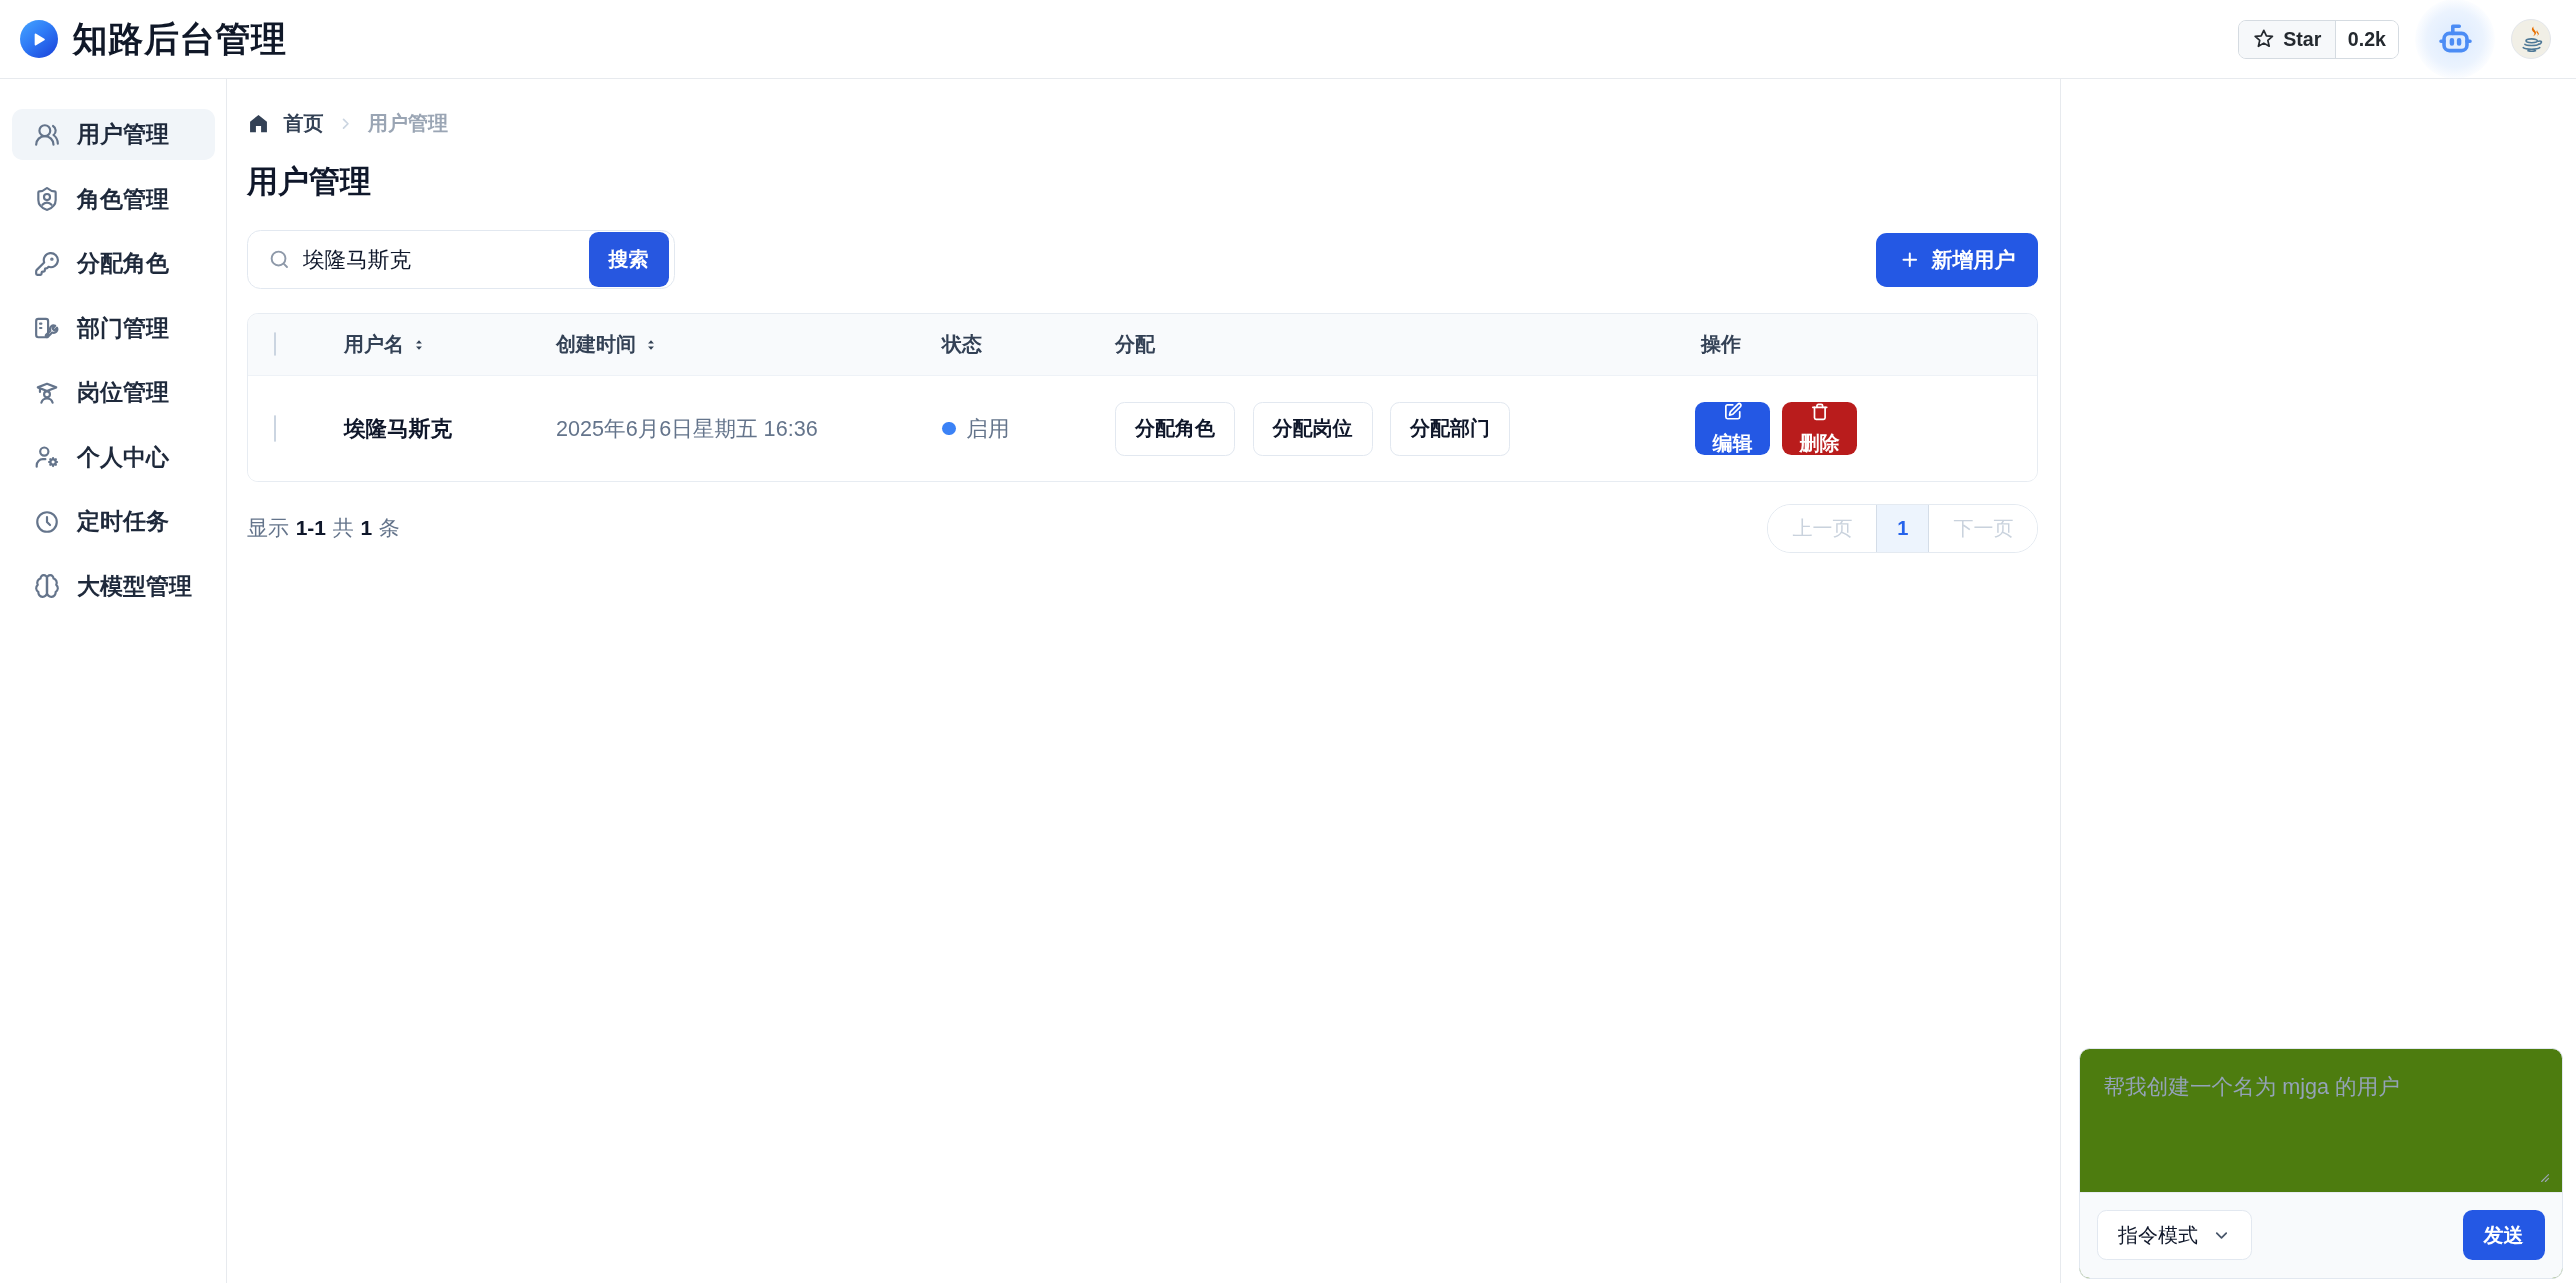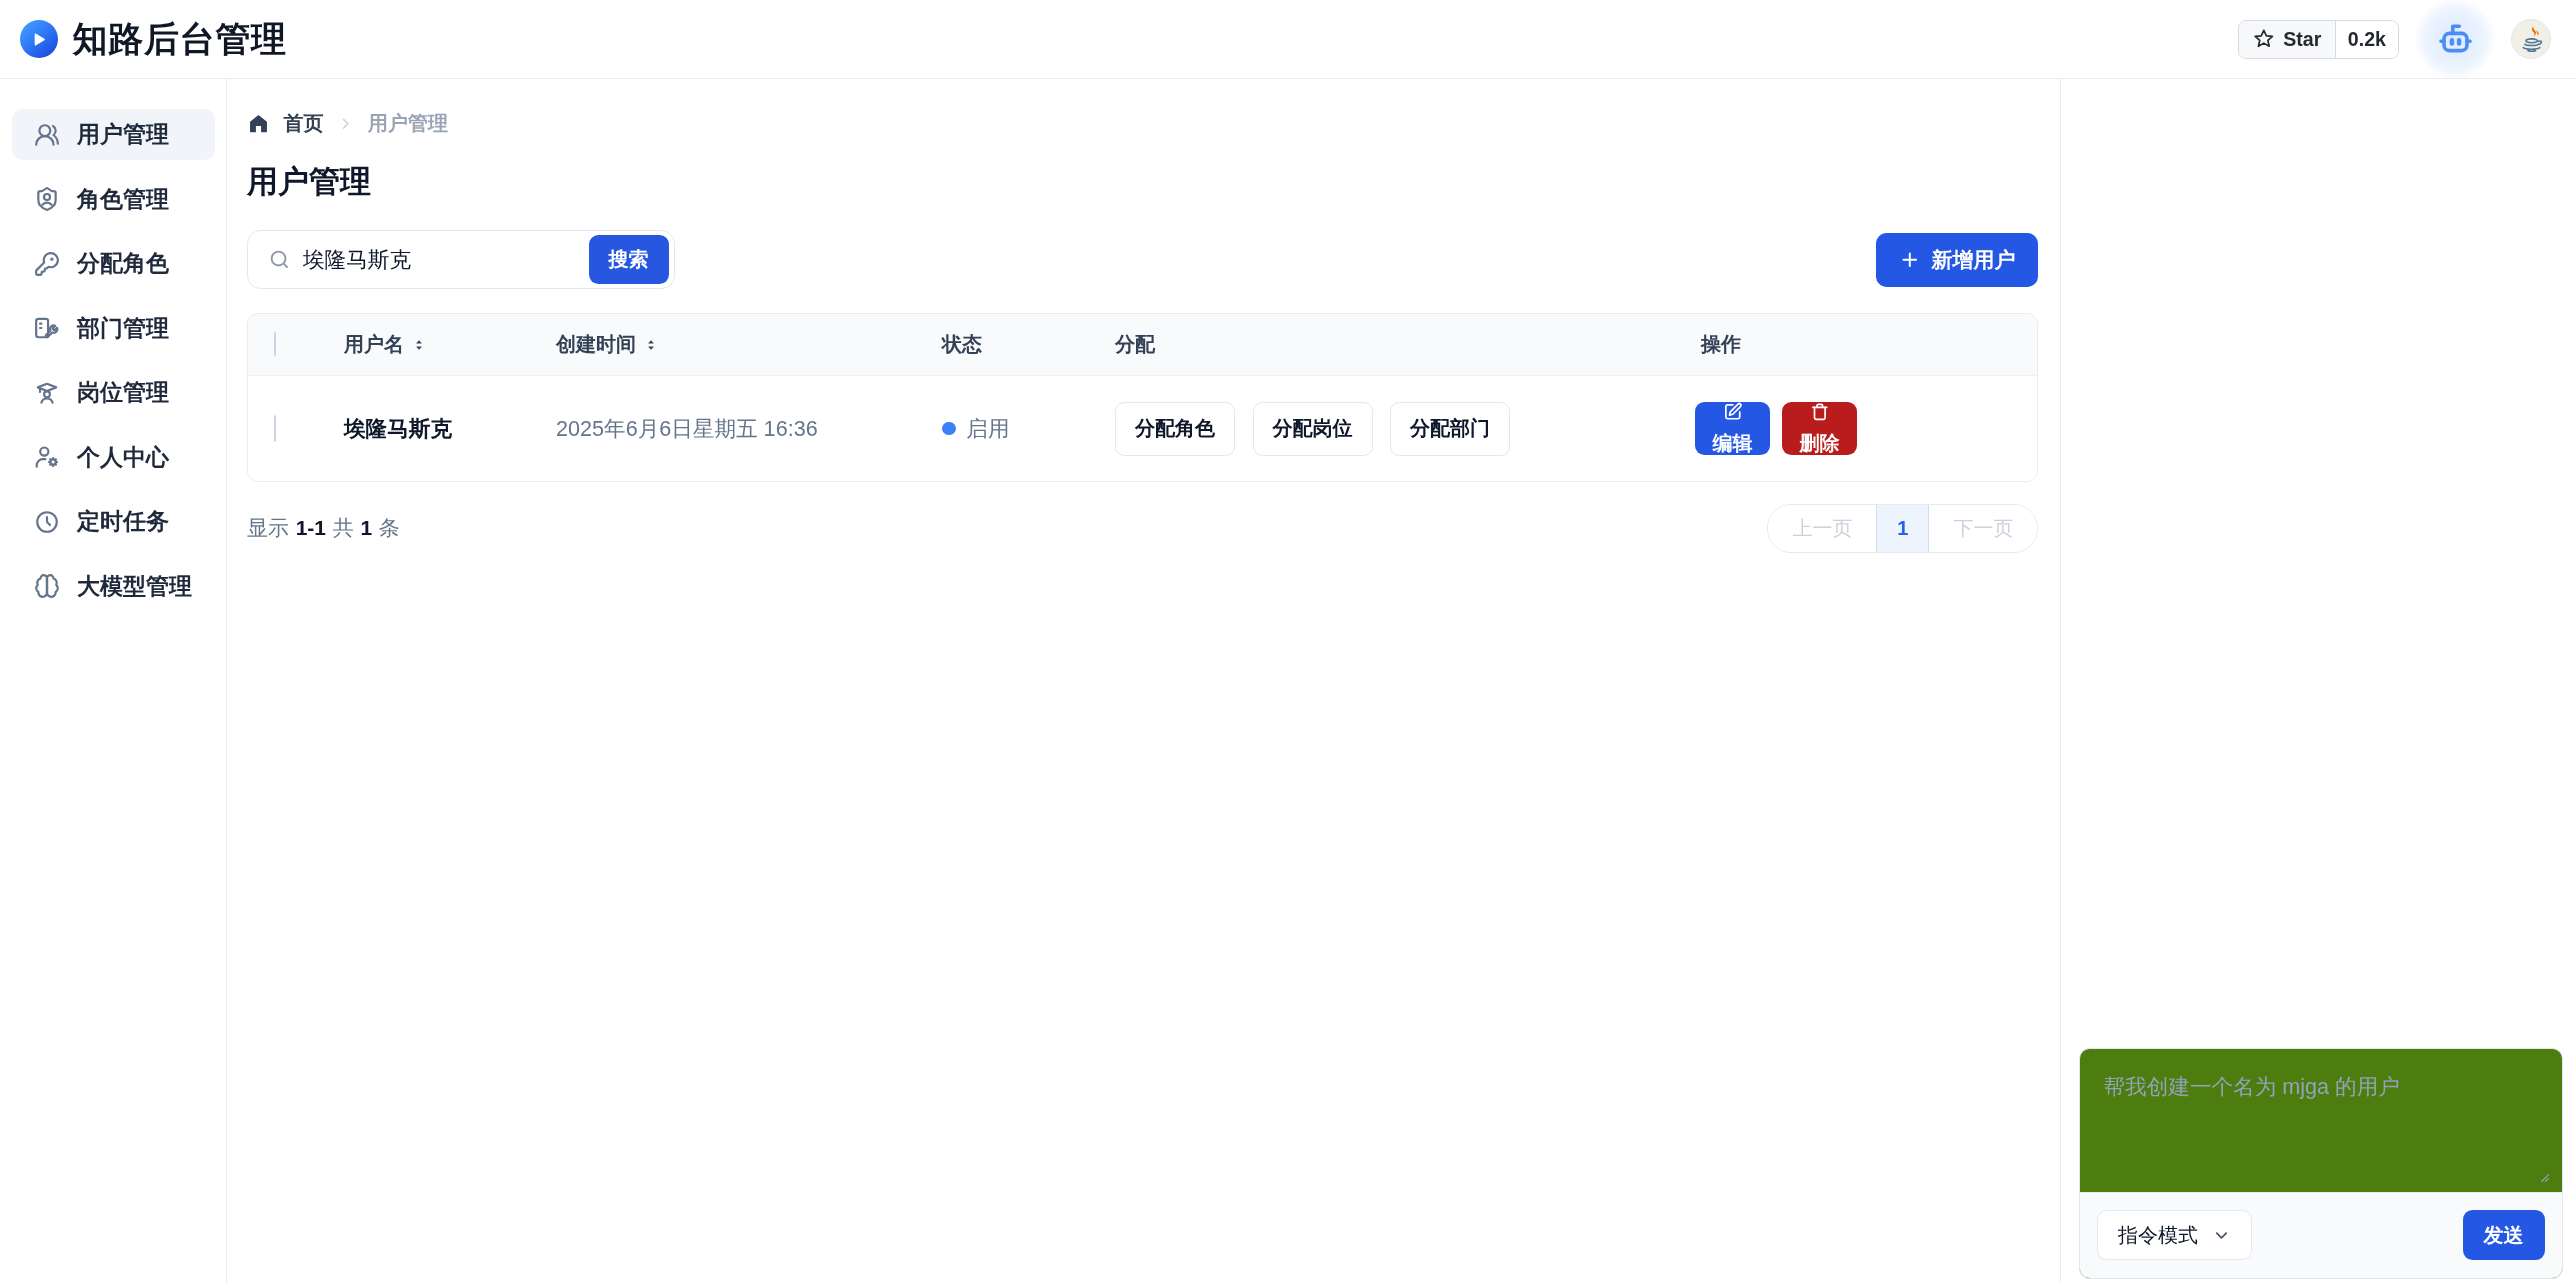--- a/index.html
+++ b/index.html
@@ -48,21 +48,21 @@
   .bc-current { color:#9aa5b4; font-weight:600; }
   .page-title { margin-top:24px; font-size:31px; font-weight:800; color:#0f172a; }
 
   .toolbar { margin-top:27px; display:flex; justify-content:space-between; align-items:center; }
   .searchbox { width:428px; height:59px; border:1.3px solid #e2e8f0; border-radius:13.5px;
     display:flex; align-items:center; padding:0 5.4px 0 20px; gap:12px; background:#fff; }
   .searchbox .sico { color:#8e99a9; }
   .searchbox input { flex:1; min-width:0; border:none; outline:none; font-size:21.6px;
     color:#0f172a; font-family:inherit; background:transparent; }
   .btn { border:none; cursor:pointer; font-family:inherit; }
-  .btn-search { width:80px; height:49px; background:#2757e0; color:#fff; border-radius:9.4px;
+  .btn-search { width:80px; height:55px; background:#2757e0; color:#fff; border-radius:9.4px;
     font-size:20px; font-weight:700; }
   .btn-add { height:54px; padding:0 23px; background:#2458e4; color:#fff; border-radius:10.8px;
     font-size:21px; font-weight:600; display:flex; align-items:center; gap:10.8px; }
 
   .table-card { margin-top:24px; border:1.3px solid #e7ecf2; border-radius:10.8px; overflow:hidden; background:#fff; }
   .t-head { display:flex; align-items:center; height:62px; background:#f8fafc;
     border-bottom:1.3px solid #eef2f7; font-size:20px; font-weight:700; color:#334155; }
   .t-row { display:flex; align-items:center; height:105px; background:#fff; font-size:21.6px; }
   .col-check { width:76px; padding-left:26px; }
   .col-name { width:212px; padding-left:20px; display:flex; align-items:center; }

